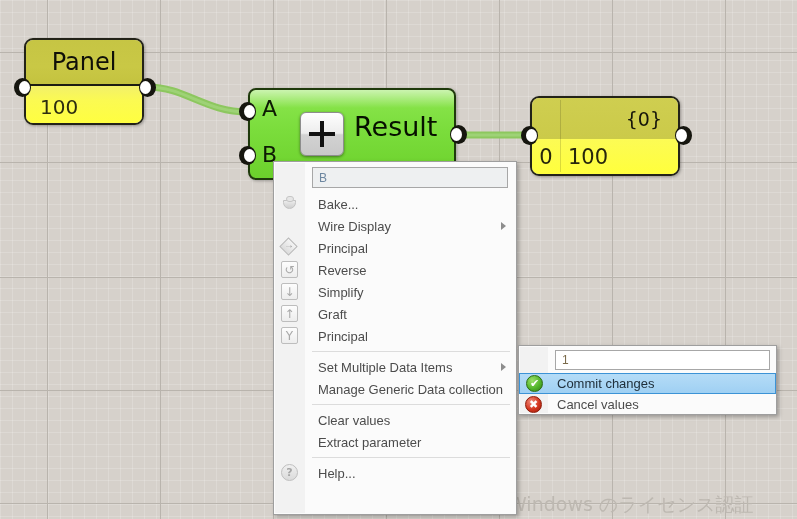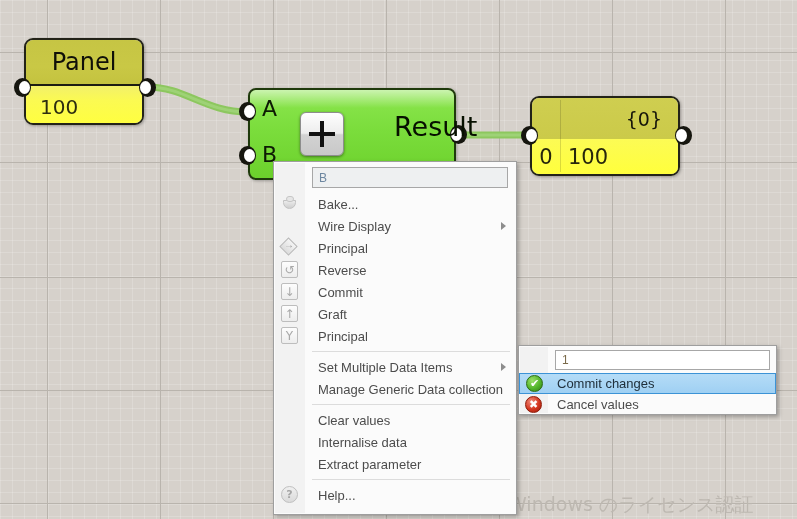--- a/index.html
+++ b/index.html
@@ -393,21 +393,21 @@
   <div class="port out" style="left:139px; top:78px;"></div>
 
   <div class="node" id="result-node">
     <div class="gloss"></div>
   </div>
   <div class="port in" style="left:239px; top:102px;"></div>
   <div class="port in" style="left:239px; top:146px;"></div>
   <div class="port out" style="left:450px; top:125px;"></div>
   <div class="lbl-a" id="lblA" style="position:absolute; left:262px; top:96px; color:#0d1a04; font-size:22px; font-family:'DejaVu Sans',sans-serif; z-index:5;">A</div>
   <div class="lbl-b" id="lblB" style="position:absolute; left:262px; top:142px; color:#0d1a04; font-size:22px; font-family:'DejaVu Sans',sans-serif; z-index:5;">B</div>
-  <div style="position:absolute; left:354px; top:111px; color:#071000; font-size:27px; font-family:'DejaVu Sans',sans-serif; z-index:5;margin-left:40px;">Result</div>
+  <div style="position:absolute; left:354px; top:111px; color:#071000; font-size:27px; font-family:'DejaVu Sans',sans-serif; z-index:5;">Result</div>
   <div class="plus-btn"></div>
 
   <div class="node" id="out-node">
     <div class="hdr">{0}</div>
     <div class="body">
       <span class="idx">0</span>
       <span class="val">100</span>
     </div>
     <div class="vdiv"></div>
   </div>
@@ -439,21 +439,21 @@
         <span class="mi-icon">
             <span class="icobox">↺</span>
           </span>
         <span>Reverse</span>
       </div>
 
       <div class="menu-item">
         <span class="mi-icon">
             <span class="icobox">↓</span>
           </span>
-        <span>Commit</span>
+        <span>Simplify</span>
       </div>
 
       <div class="menu-item">
         <span class="mi-icon">
             <span class="icobox">↑</span>
           </span>
         <span>Graft</span>
       </div>
 
       <div class="menu-item">
@@ -474,23 +474,20 @@
       <div class="menu-item">
         <span>Manage Generic Data collection</span>
       </div>
 
       <div class="menu-sep"></div>
 
       <div class="menu-item">
         <span>Clear values</span>
       </div>
 
-      <div class="menu-item">
-        <span>Internalise data</span>
-      </div>
 
       <div class="menu-item">
         <span>Extract parameter</span>
       </div>
 
       <div class="menu-sep"></div>
 
       <div class="menu-item">
         <span class="mi-icon">
             <span class="ico-help">?</span>

